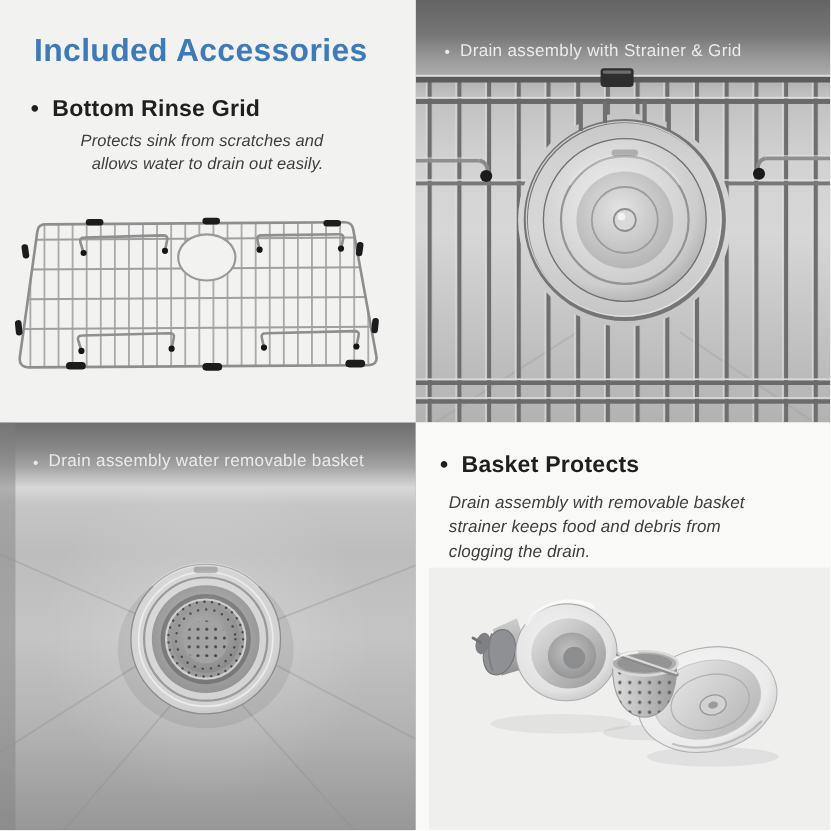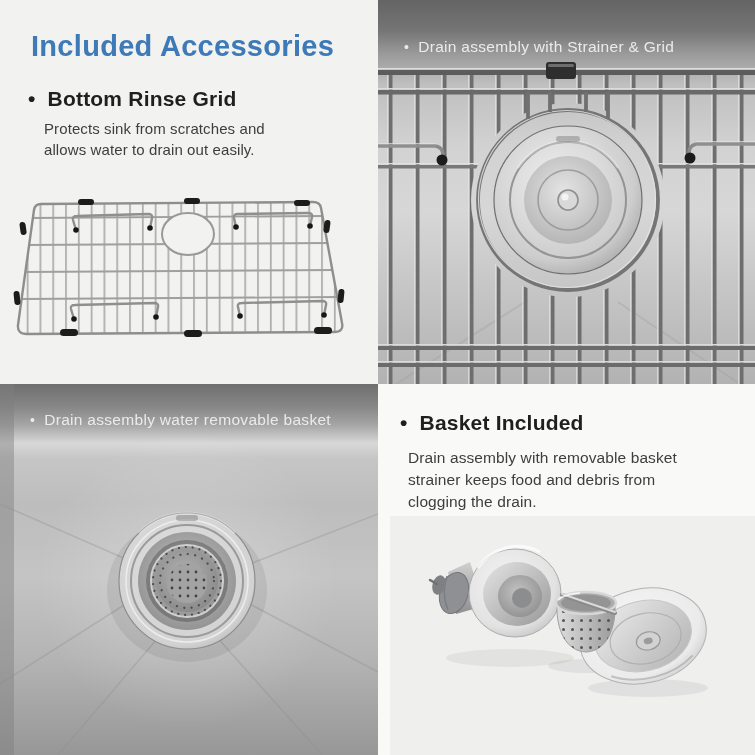--- a/index.html
+++ b/index.html
@@ -1,31 +1,31 @@
 <!DOCTYPE html>
 <html><head>
 <meta charset="utf-8">
 <style>
   html,body{margin:0;padding:0;background:#ffffff;}
   body{width:755px;height:755px;font-family:"Liberation Sans","DejaVu Sans",sans-serif;}
   .canvas{position:relative;width:755px;height:755px;overflow:hidden;background:#ffffff;}
   .panel{position:absolute;overflow:hidden;}
-  .panel-tl{left:0;top:0;width:378px;height:384px;background:#f2f2f1;}
+  .panel-tl{left:0;top:0;width:378px;height:384px;background:#f2f2f1;text-align:right;}
   .panel-tr{left:378px;top:0;width:377px;height:384px;background:#8c8c8c;}
   .panel-bl{left:0;top:384px;width:378px;height:371px;background:#9c9c9c;}
   .panel-br{left:378px;top:384px;width:377px;height:371px;background:#f9f9f8;}
   .photo-svg{position:absolute;left:0;top:0;width:100%;height:100%;display:block;}
   .page-title{position:absolute;left:31px;top:30px;font-size:29px;font-weight:700;
     color:#3e7ab8;letter-spacing:0.3px;}
   .bullet-head{position:absolute;font-size:21px;font-weight:700;color:#1f1f1f;
     letter-spacing:0.2px;display:flex;align-items:flex-start;}
   .bullet-head .dot{margin-right:12px;}
   .tl-head{left:28px;top:87px;}
   .br-head{left:22px;top:27px;}
-  .body-text{position:absolute;font-size:15px;line-height:1.38;color:#3e3e3e;letter-spacing:0.1px;}
+  .body-text{position:absolute;font-size:15px;line-height:1.38;color:#3e3e3e;letter-spacing:0.1px;font-style:italic;}
   .tl-text{left:44px;top:119px;width:250px;}
   .br-text{left:30px;top:63px;width:284px;font-size:15.5px;line-height:1.42;}
   .caption{position:absolute;font-size:15.5px;color:#ebebeb;letter-spacing:0.3px;
     display:flex;align-items:center;white-space:nowrap;}
   .caption .dot{margin-right:9px;font-size:14px;}
   .tr-caption{left:26px;top:38px;}
   .bl-caption{left:30px;top:27px;color:rgba(241,241,241,0.92);}
   .grid-illustration{position:absolute;left:8px;top:188px;width:360px;height:168px;}
   .br-photo{position:absolute;left:12px;top:132px;width:365px;height:239px;background:#efefee;}
 </style>
@@ -249,21 +249,21 @@
     </svg>
     <div class="caption bl-caption">
       <span class="dot">•</span>
       <span>Drain assembly water removable basket</span>
     </div>
   </div>
 
   <div class="panel panel-br">
     <div class="bullet-head br-head">
       <span class="dot">•</span>
-      <span>Basket Included</span>
+      <span>Basket Protects</span>
     </div>
     <div class="body-text br-text">Drain assembly with removable basket strainer keeps food and debris from clogging the drain.</div>
 
     <div class="br-photo">
       <svg class="photo-svg" viewBox="0 0 365 239">
         <defs>
           <radialGradient id="flangeBR" cx="0.42" cy="0.38" r="0.72">
             <stop offset="0" stop-color="#f4f4f4"></stop>
               <stop offset="0.72" stop-color="#e2e2e2"></stop>
             <stop offset="1" stop-color="#bdbdbd"></stop>

